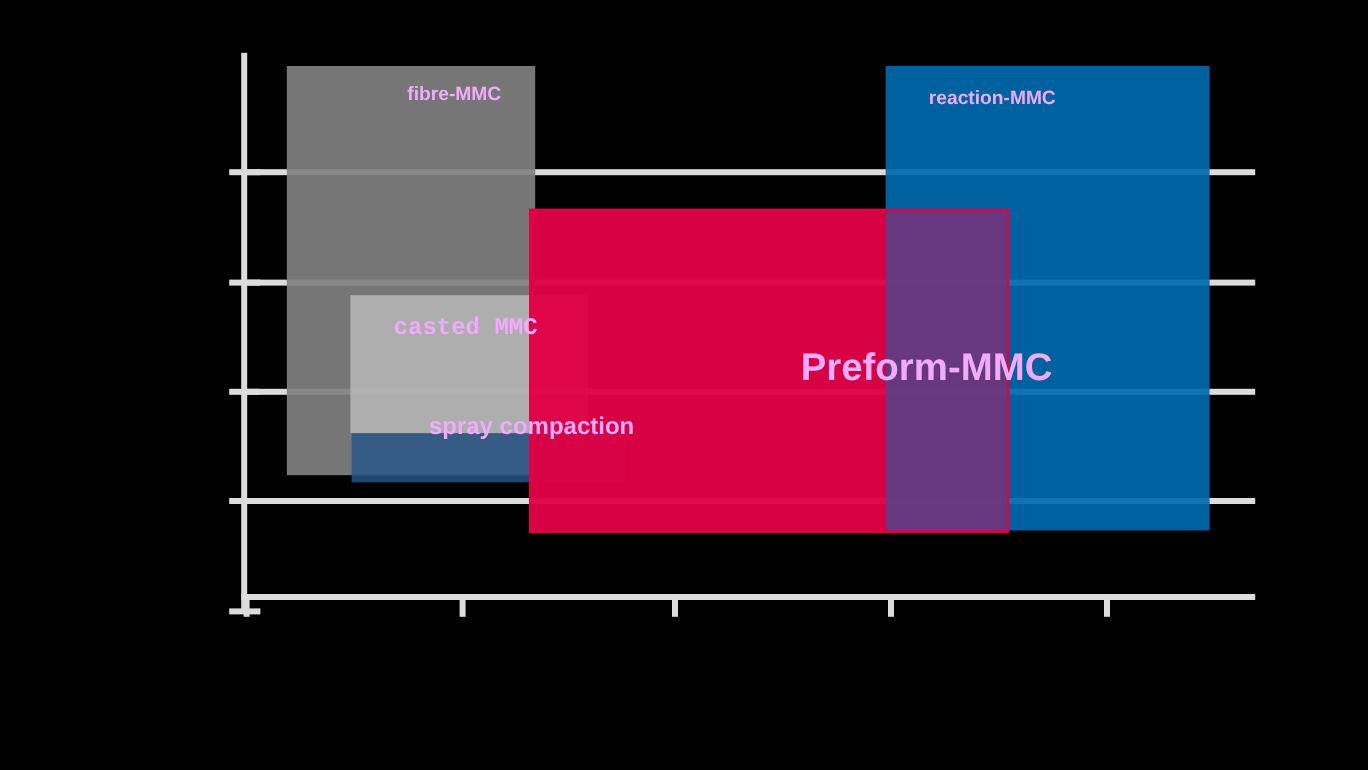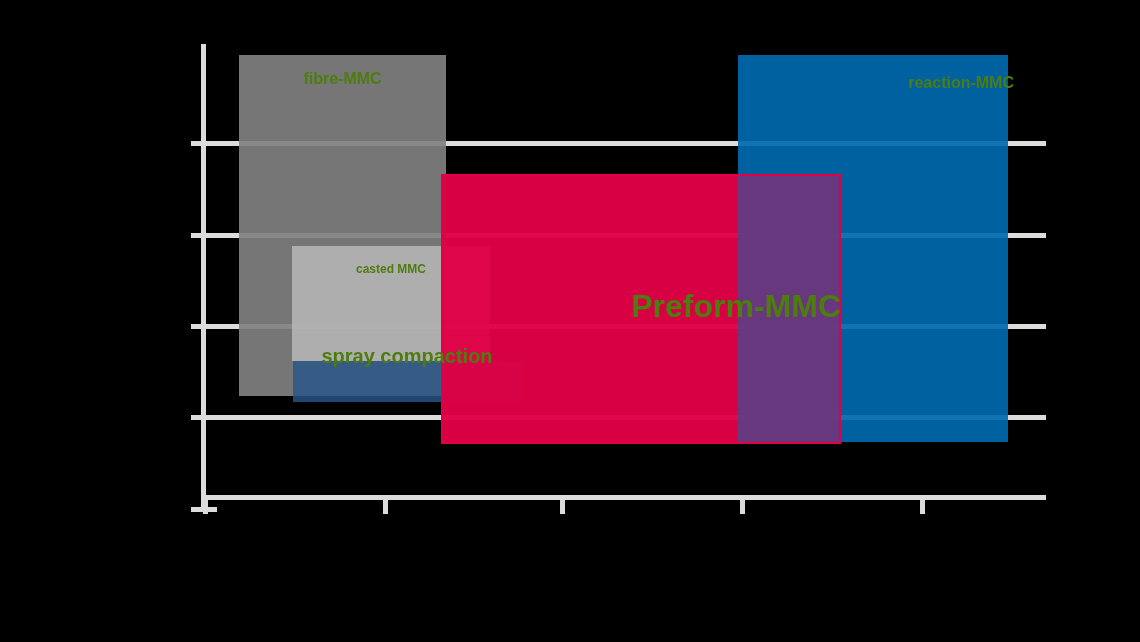--- a/index.html
+++ b/index.html
@@ -55,24 +55,25 @@
     background: #dcdcdc;
   }
 
   
   .bar {
     position: absolute;
     box-sizing: border-box;
   }
   .bar-label {
     position: absolute;
-    color: #4d7c0f;
+    color: #f0abfc;
     font-weight: bold;
     white-space: nowrap;
     pointer-events: none;
+    padding-left: 36px;
   }
 
   #bar-fibre {
     left: 239px;
     top: 55px;
     width: 207px;
     height: 341px;
     background: rgba(128,128,128,0.92);
     z-index: 3;
   }
@@ -90,23 +91,23 @@
     top: 246px;
     width: 198px;
     height: 115px;
     background: rgba(185,185,185,0.85);
     z-index: 4;
   }
   #label-casted {
     left: 292px;
     top: 262px;
     width: 198px;
-    text-align: center;
-    font-size: 12px;
-    z-index: 9;
+    font-size: 20px;
+    z-index: 9;
+    font-family: Liberation Mono, monospace;
   }
 
   #bar-spray {
     left: 293px;
     top: 361px;
     width: 228px;
     height: 41px;
     background: rgba(40,85,135,0.82);
     z-index: 5;
   }
@@ -138,24 +139,24 @@
 
   #bar-reaction {
     left: 738px;
     top: 55px;
     width: 270px;
     height: 387px;
     background: rgba(0,105,175,0.92);
     z-index: 7;
   }
   #label-reaction {
-    left: 762px;
+    left: 738px;
     top: 74px;
     width: 252px;
-    text-align: right;
+    text-align: left;
     font-size: 16px;
     z-index: 9;
   }
 
   
   #bar-preform-outline {
     left: 441px;
     top: 174px;
     width: 400px;
     height: 270px;

